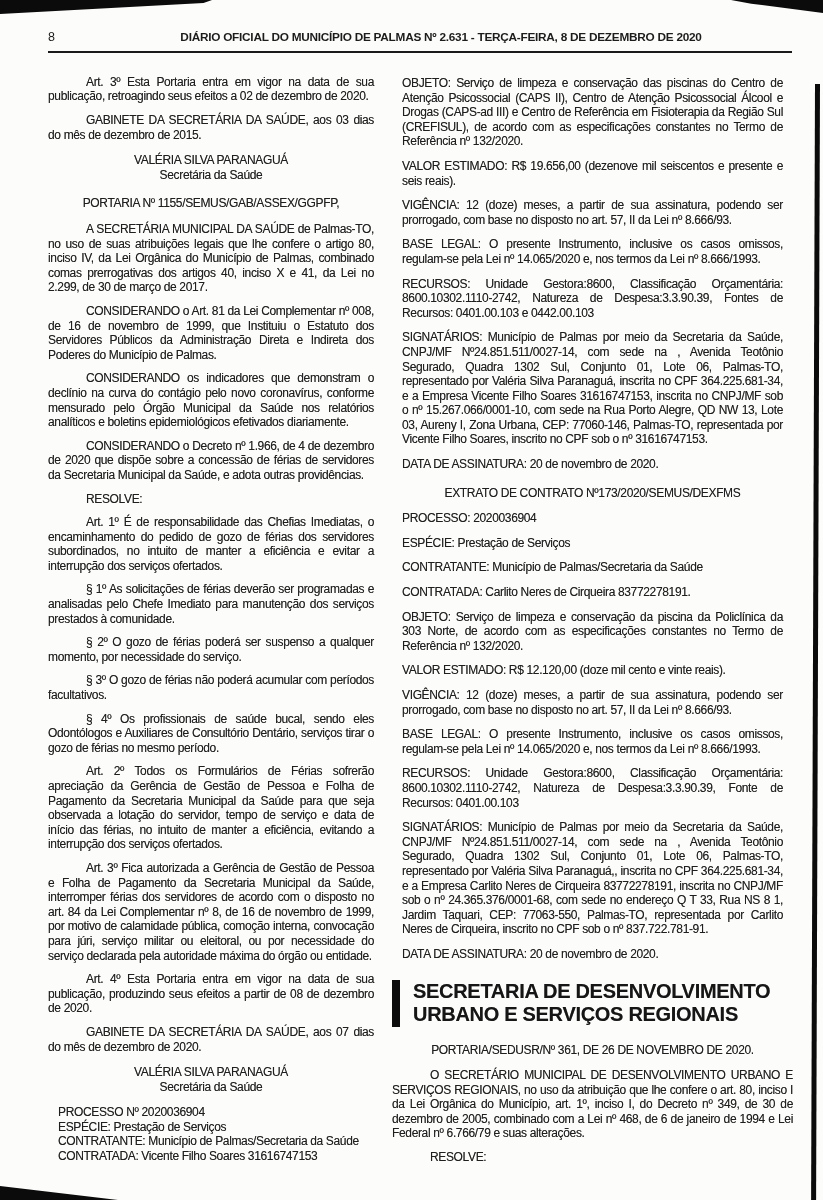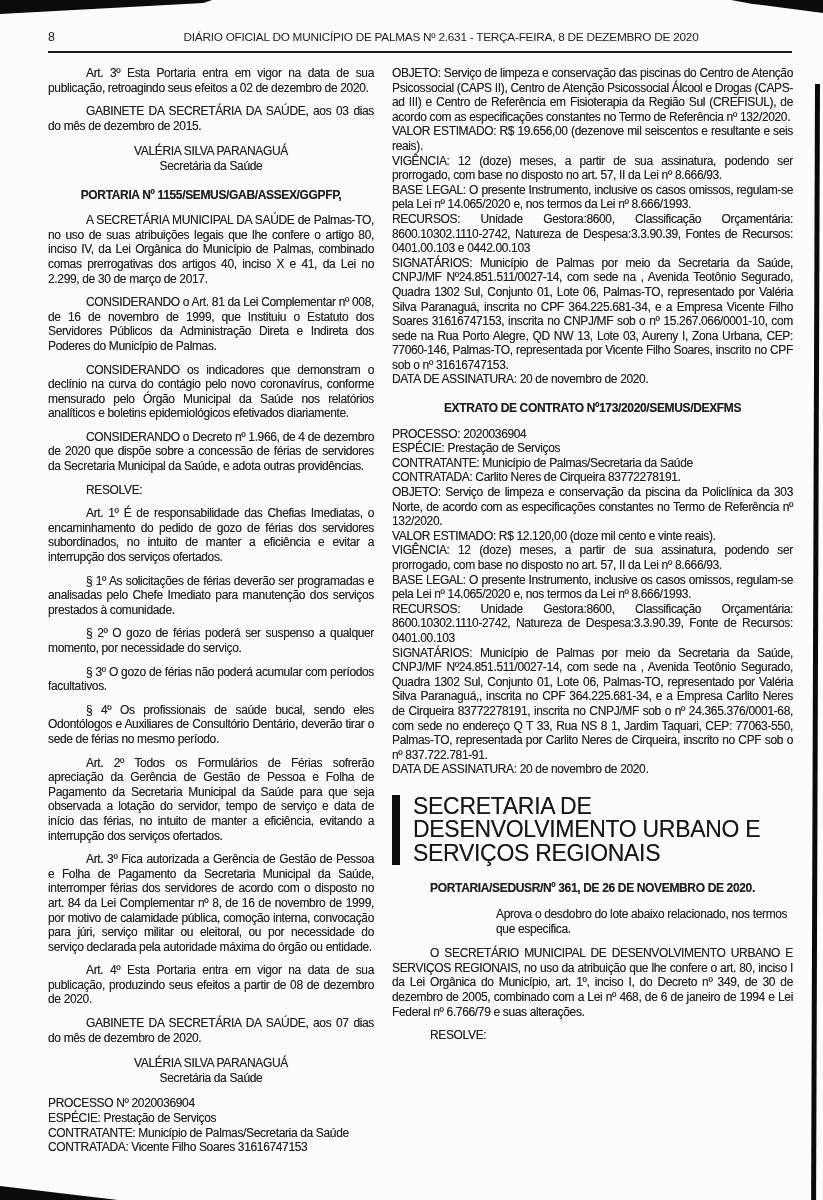--- a/index.html
+++ b/index.html
@@ -5,35 +5,35 @@
   html,body{margin:0;padding:0;background:#d9d9d6;}
   .page{
     position:relative;width:823px;height:1200px;margin:0 auto;
     background:#fcfcfa;overflow:hidden;
     font-family:"Liberation Sans",sans-serif;color:#222;
     -webkit-font-smoothing:antialiased;
   }
   
   .header{display:flex;align-items:flex-end;padding:30px 31px 0 48px;}
   .pagenum{width:42px;font-size:12.5px;color:#1c1c1c;}
-  .htitle{flex:1;text-align:center;font-size:11.8px;letter-spacing:-0.25px;color:#1c1c1c;white-space:nowrap;}
+  .htitle{flex:1;text-align:center;font-size:11.8px;letter-spacing:-0.25px;color:#1c1c1c;white-space:nowrap;font-weight:bold;}
   .rule{border-top:2.5px solid #1a1a1a;margin:7px 31px 0 48px;}
   
-  .cols{display:flex;gap:18px;padding:13px 30px 0 48px;align-items:flex-start;}
+  .cols{display:flex;gap:18px;padding:13px 30px 0 48px;align-items:flex-end;}
   .col-left{width:326px;flex:none;}
   .col-right{flex:1;min-width:0;}
   .col{font-size:12px;line-height:14.6px;letter-spacing:-0.35px;text-align:justify;color:#1f1f1f;
        text-shadow:0 0 0.35px rgba(40,40,40,0.55);}
   
   .para{text-indent:38px;margin:0 0 9px 0;}
-  .item{margin:0;}
+  .item{margin:10px;}
   .sig{text-align:center;text-indent:0;margin:11px 0 11px 0;}
-  .heading{text-align:center;font-weight:700;margin:14px 0 11px 0;text-indent:0;}
+  .heading{text-align:center;font-weight:400;margin:14px 0 11px 0;text-indent:0;}
   .section{
-    font-size:23px;line-height:23.5px;font-weight:400;letter-spacing:-0.3px;
+    font-size:20px;line-height:23.5px;font-weight:700;letter-spacing:-0.3px;
     border-left:8px solid #0c0c0c;padding-left:13px;margin:18px 0 16px 0;text-align:left;
     color:#161616;
   }
   .ementa{margin:2px 0 10px 104px;text-align:left;}
   
   .art{position:absolute;background:#0b0b0b;}
   .art-topleft{top:0;left:0;width:212px;height:14px;clip-path:polygon(0 0,100% 0,96% 22%,0 100%);}
   .art-topright{top:0;right:0;width:92px;height:13px;clip-path:polygon(0 0,100% 0,100% 100%,22% 28%);}
   .art-right{top:84px;left:815px;width:5px;height:1118px;transform:rotate(0.2deg);transform-origin:top left;}
   .art-bottomleft{bottom:0;left:0;width:118px;height:17px;clip-path:polygon(0 18%,100% 100%,0 100%);}
@@ -62,39 +62,39 @@
         </div>
         <div class="blk para">A SECRETÁRIA MUNICIPAL DA SAÚDE de Palmas-TO, no uso de suas atribuições legais que lhe confere o artigo 80, inciso IV, da Lei Orgânica do Município de Palmas, combinado comas prerrogativas dos artigos 40, inciso X e 41, da Lei no 2.299, de 30 de março de 2017.</div>
         <div class="blk para">CONSIDERANDO o Art. 81 da Lei Complementar nº 008, de 16 de novembro de 1999, que Instituiu o Estatuto dos Servidores Públicos da Administração Direta e Indireta dos Poderes do Município de Palmas.</div>
         <div class="blk para">CONSIDERANDO os indicadores que demonstram o declínio na curva do contágio pelo novo coronavírus, conforme mensurado pelo Órgão Municipal da Saúde nos relatórios analíticos e boletins epidemiológicos efetivados diariamente.</div>
         <div class="blk para">CONSIDERANDO o Decreto nº 1.966, de 4 de dezembro de 2020 que dispõe sobre a concessão de férias de servidores da Secretaria Municipal da Saúde, e adota outras providências.</div>
         <div class="blk para">RESOLVE:</div>
         <div class="blk para">Art. 1º É de responsabilidade das Chefias Imediatas, o encaminhamento do pedido de gozo de férias dos servidores subordinados, no intuito de manter a eficiência e evitar a interrupção dos serviços ofertados.</div>
         <div class="blk para">§ 1º As solicitações de férias deverão ser programadas e analisadas pelo Chefe Imediato para manutenção dos serviços prestados à comunidade.</div>
         <div class="blk para">§ 2º O gozo de férias poderá ser suspenso a qualquer momento, por necessidade do serviço.</div>
         <div class="blk para">§ 3º O gozo de férias não poderá acumular com períodos facultativos.</div>
-        <div class="blk para">§ 4º Os profissionais de saúde bucal, sendo eles Odontólogos e Auxiliares de Consultório Dentário, deverão tirar o sede de férias no mesmo período.</div>
+        <div class="blk para">§ 4º Os profissionais de saúde bucal, sendo eles Odontólogos e Auxiliares de Consultório Dentário, serviços tirar o gozo de férias no mesmo período.</div>
         <div class="blk para">Art. 2º Todos os Formulários de Férias sofrerão apreciação da Gerência de Gestão de Pessoa e Folha de Pagamento da Secretaria Municipal da Saúde para que seja observada a lotação do servidor, tempo de serviço e data de início das férias, no intuito de manter a eficiência, evitando a interrupção dos serviços ofertados.</div>
         <div class="blk para">Art. 3º Fica autorizada a Gerência de Gestão de Pessoa e Folha de Pagamento da Secretaria Municipal da Saúde, interromper férias dos servidores de acordo com o disposto no art. 84 da Lei Complementar nº 8, de 16 de novembro de 1999, por motivo de calamidade pública, comoção interna, convocação para júri, serviço militar ou eleitoral, ou por necessidade do serviço declarada pela autoridade máxima do órgão ou entidade.</div>
         <div class="blk para">Art. 4º Esta Portaria entra em vigor na data de sua publicação, produzindo seus efeitos a partir de 08 de dezembro de 2020.</div>
         <div class="blk para">GABINETE DA SECRETÁRIA DA SAÚDE, aos 07 dias do mês de dezembro de 2020.</div>
         <div class="blk sig">
           <div>VALÉRIA SILVA PARANAGUÁ</div>
           <div>Secretária da Saúde</div>
         </div>
         <div class="blk item">
           <div>PROCESSO Nº 2020036904</div>
           <div>ESPÉCIE: Prestação de Serviços</div>
           <div>CONTRATANTE: Município de Palmas/Secretaria da Saúde</div>
           <div>CONTRATADA: Vicente Filho Soares 31616747153</div>
         </div>
       </div>
     <div class="col col-right" id="right_column">
         <div class="blk item">OBJETO: Serviço de limpeza e conservação das piscinas do Centro de Atenção Psicossocial (CAPS II), Centro de Atenção Psicossocial Álcool e Drogas (CAPS-ad III) e Centro de Referência em Fisioterapia da Região Sul (CREFISUL), de acordo com as especificações constantes no Termo de Referência nº 132/2020.</div>
-        <div class="blk item">VALOR ESTIMADO: R$ 19.656,00 (dezenove mil seiscentos e resultante e seis reais).</div>
+        <div class="blk item">VALOR ESTIMADO: R$ 19.656,00 (dezenove mil seiscentos e presente e seis reais).</div>
         <div class="blk item">VIGÊNCIA: 12 (doze) meses, a partir de sua assinatura, podendo ser prorrogado, com base no disposto no art. 57, II da Lei nº 8.666/93.</div>
         <div class="blk item">BASE LEGAL: O presente Instrumento, inclusive os casos omissos, regulam-se pela Lei nº 14.065/2020 e, nos termos da Lei nº 8.666/1993.</div>
         <div class="blk item">RECURSOS: Unidade Gestora:8600, Classificação Orçamentária: 8600.10302.1110-2742, Natureza de Despesa:3.3.90.39, Fontes de Recursos: 0401.00.103 e 0442.00.103</div>
         <div class="blk item">SIGNATÁRIOS: Município de Palmas por meio da Secretaria da Saúde, CNPJ/MF Nº24.851.511/0027-14, com sede na , Avenida Teotônio Segurado, Quadra 1302 Sul, Conjunto 01, Lote 06, Palmas-TO, representado por Valéria Silva Paranaguá, inscrita no CPF 364.225.681-34, e a Empresa Vicente Filho Soares 31616747153, inscrita no CNPJ/MF sob o nº 15.267.066/0001-10, com sede na Rua Porto Alegre, QD NW 13, Lote 03, Aureny I, Zona Urbana, CEP: 77060-146, Palmas-TO, representada por Vicente Filho Soares, inscrito no CPF sob o nº 31616747153.</div>
         <div class="blk item">DATA DE ASSINATURA: 20 de novembro de 2020.</div>
         <div class="blk heading">
           <div>EXTRATO DE CONTRATO Nº173/2020/SEMUS/DEXFMS</div>
         </div>
         <div class="blk item">PROCESSO: 2020036904</div>
         <div class="blk item">ESPÉCIE: Prestação de Serviços</div>
@@ -104,21 +104,20 @@
         <div class="blk item">VALOR ESTIMADO: R$ 12.120,00 (doze mil cento e vinte reais).</div>
         <div class="blk item">VIGÊNCIA: 12 (doze) meses, a partir de sua assinatura, podendo ser prorrogado, com base no disposto no art. 57, II da Lei nº 8.666/93.</div>
         <div class="blk item">BASE LEGAL: O presente Instrumento, inclusive os casos omissos, regulam-se pela Lei nº 14.065/2020 e, nos termos da Lei nº 8.666/1993.</div>
         <div class="blk item">RECURSOS: Unidade Gestora:8600, Classificação Orçamentária: 8600.10302.1110-2742, Natureza de Despesa:3.3.90.39, Fonte de Recursos: 0401.00.103</div>
         <div class="blk item">SIGNATÁRIOS: Município de Palmas por meio da Secretaria da Saúde, CNPJ/MF Nº24.851.511/0027-14, com sede na , Avenida Teotônio Segurado, Quadra 1302 Sul, Conjunto 01, Lote 06, Palmas-TO, representado por Valéria Silva Paranaguá,, inscrita no CPF 364.225.681-34, e a Empresa Carlito Neres de Cirqueira 83772278191, inscrita no CNPJ/MF sob o nº 24.365.376/0001-68, com sede no endereço Q T 33, Rua NS 8 1, Jardim Taquari, CEP: 77063-550, Palmas-TO, representada por Carlito Neres de Cirqueira, inscrito no CPF sob o nº 837.722.781-91.</div>
         <div class="blk item">DATA DE ASSINATURA: 20 de novembro de 2020.</div>
         <div class="blk section">SECRETARIA DE DESENVOLVIMENTO URBANO E SERVIÇOS REGIONAIS</div>
         <div class="blk heading">
           <div>PORTARIA/SEDUSR/Nº 361, DE 26 DE NOVEMBRO DE 2020.</div>
         </div>
-        <div class="blk ementa">Aprova o desdobro do lote abaixo relacionado, nos termos que especifica.</div>
         <div class="blk para">O SECRETÁRIO MUNICIPAL DE DESENVOLVIMENTO URBANO E SERVIÇOS REGIONAIS, no uso da atribuição que lhe confere o art. 80, inciso I da Lei Orgânica do Município, art. 1º, inciso I, do Decreto nº 349, de 30 de dezembro de 2005, combinado com a Lei nº 468, de 6 de janeiro de 1994 e Lei Federal nº 6.766/79 e suas alterações.</div>
         <div class="blk para">RESOLVE:</div>
       </div>
   </div>
 
   <div class="art art-topleft"></div>
   <div class="art art-topright"></div>
   <div class="art art-right"></div>
   <div class="art art-bottomleft"></div>
 

